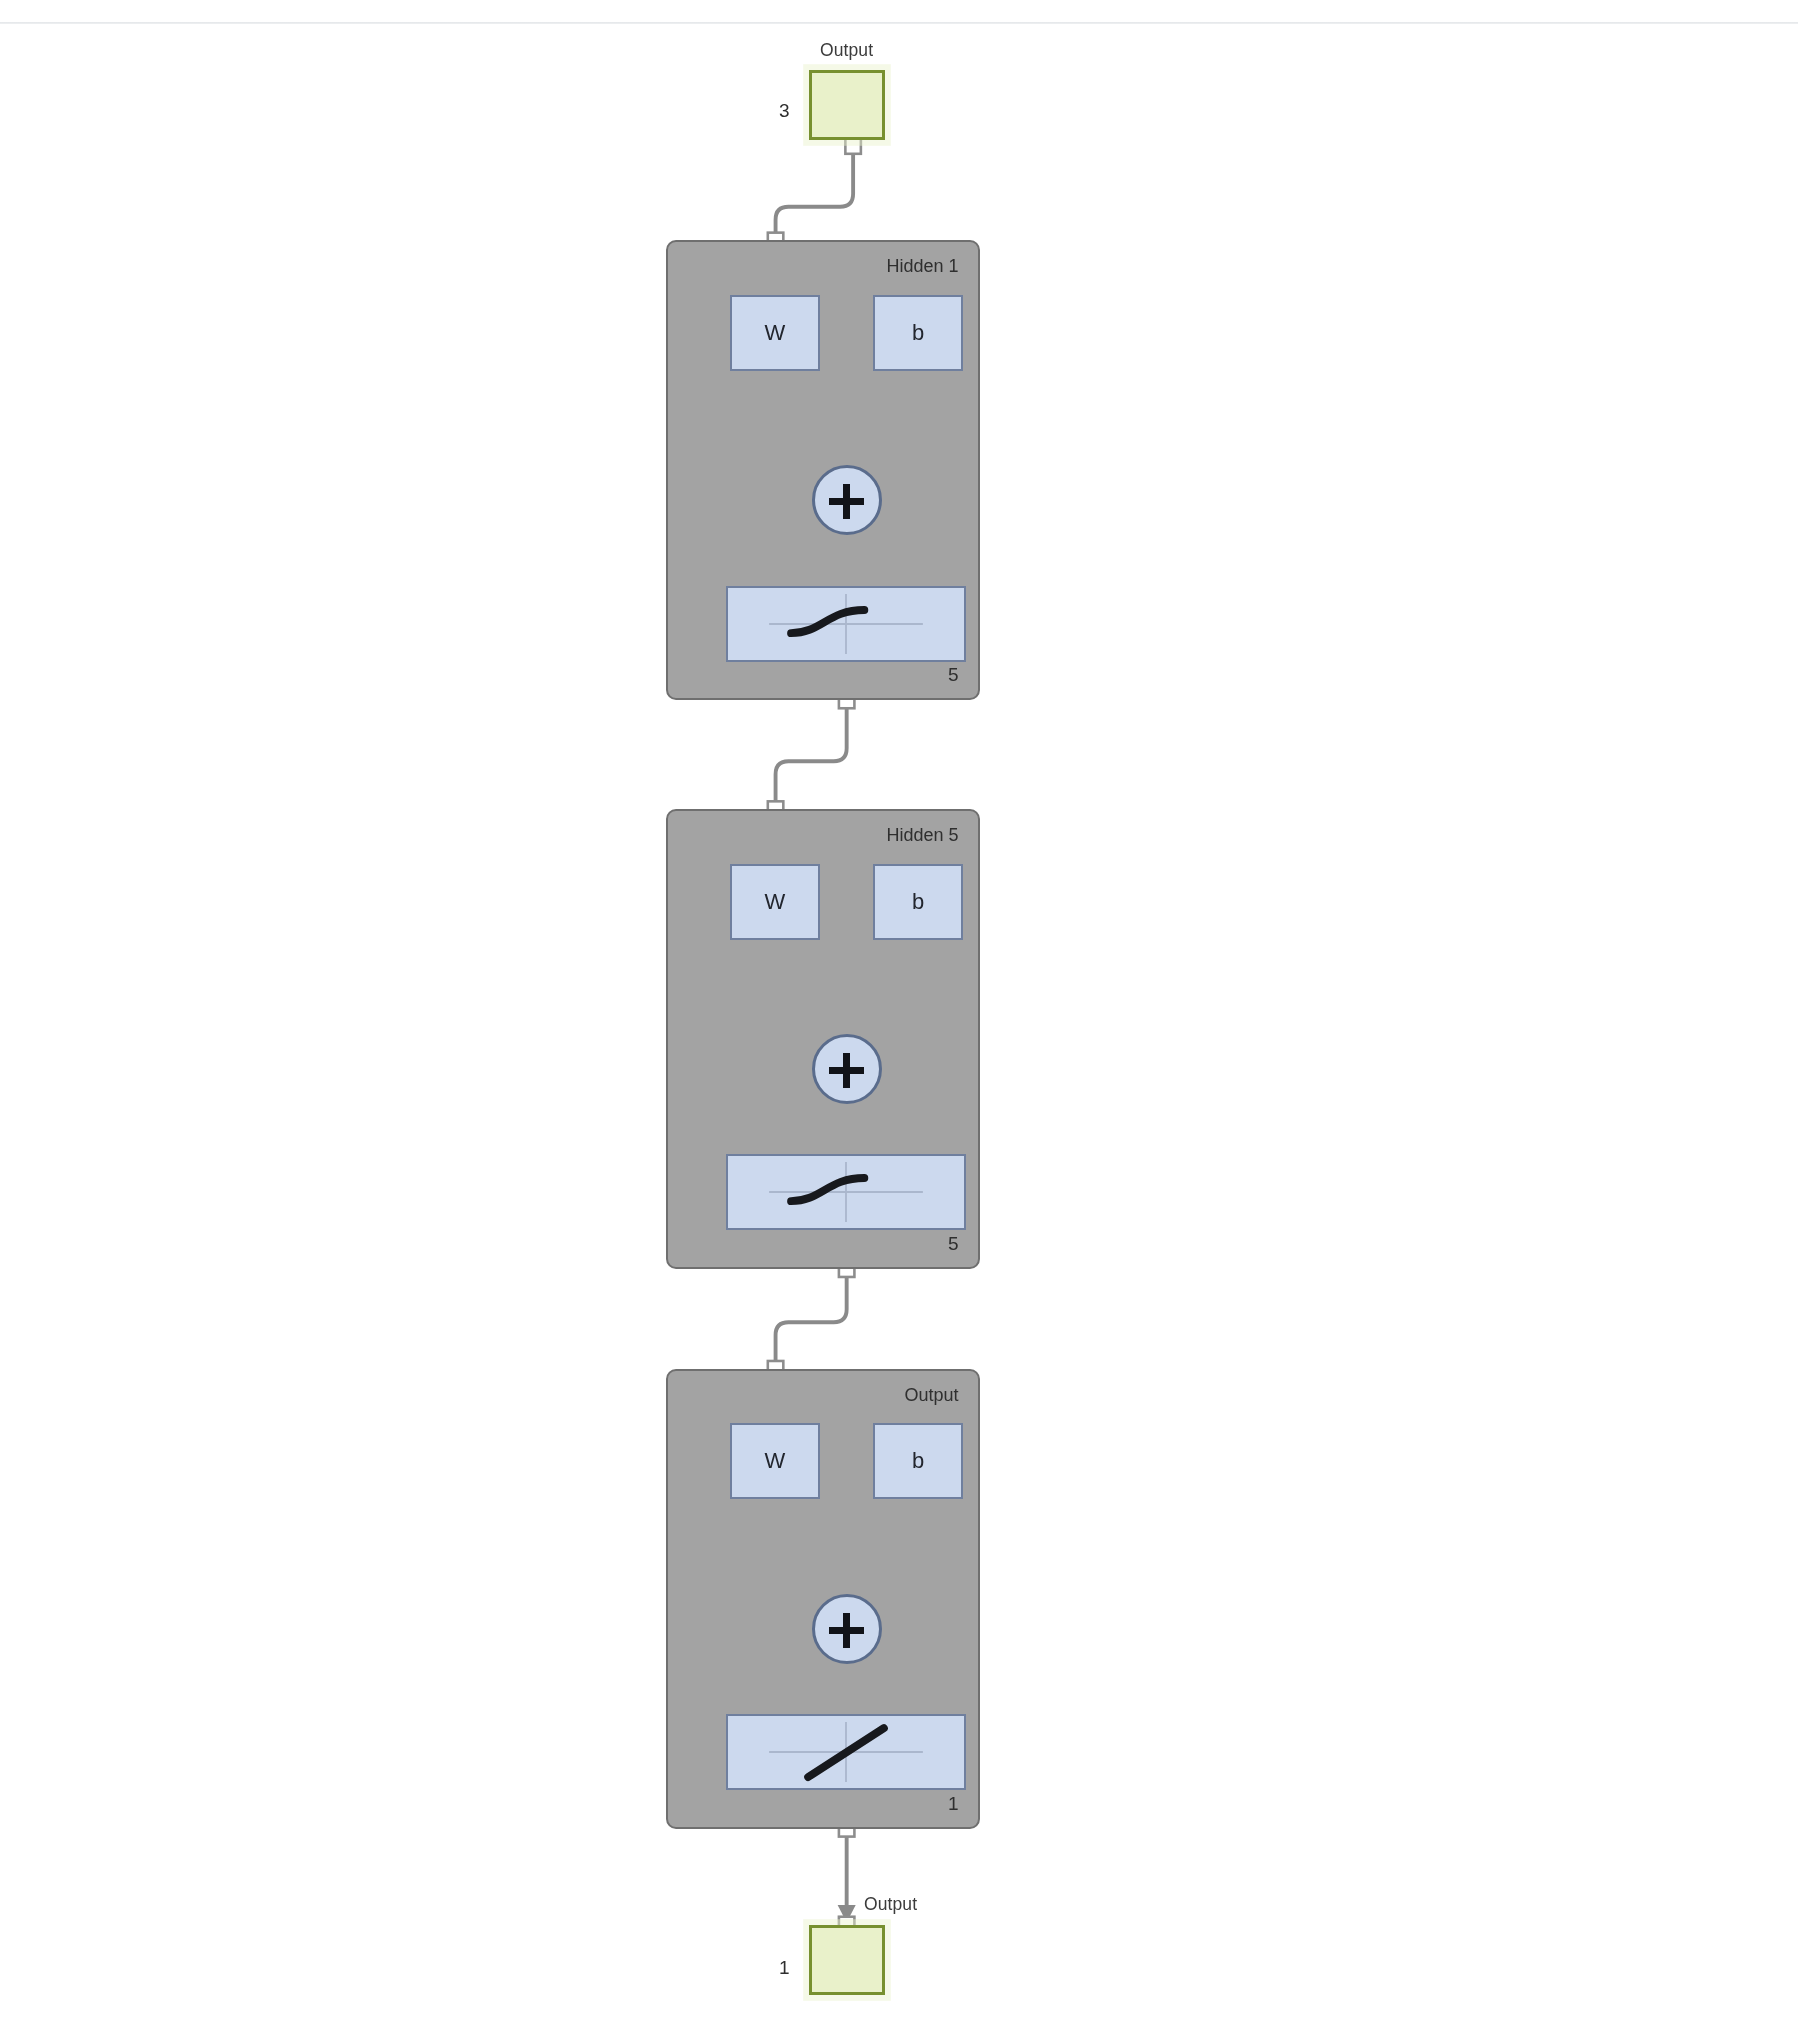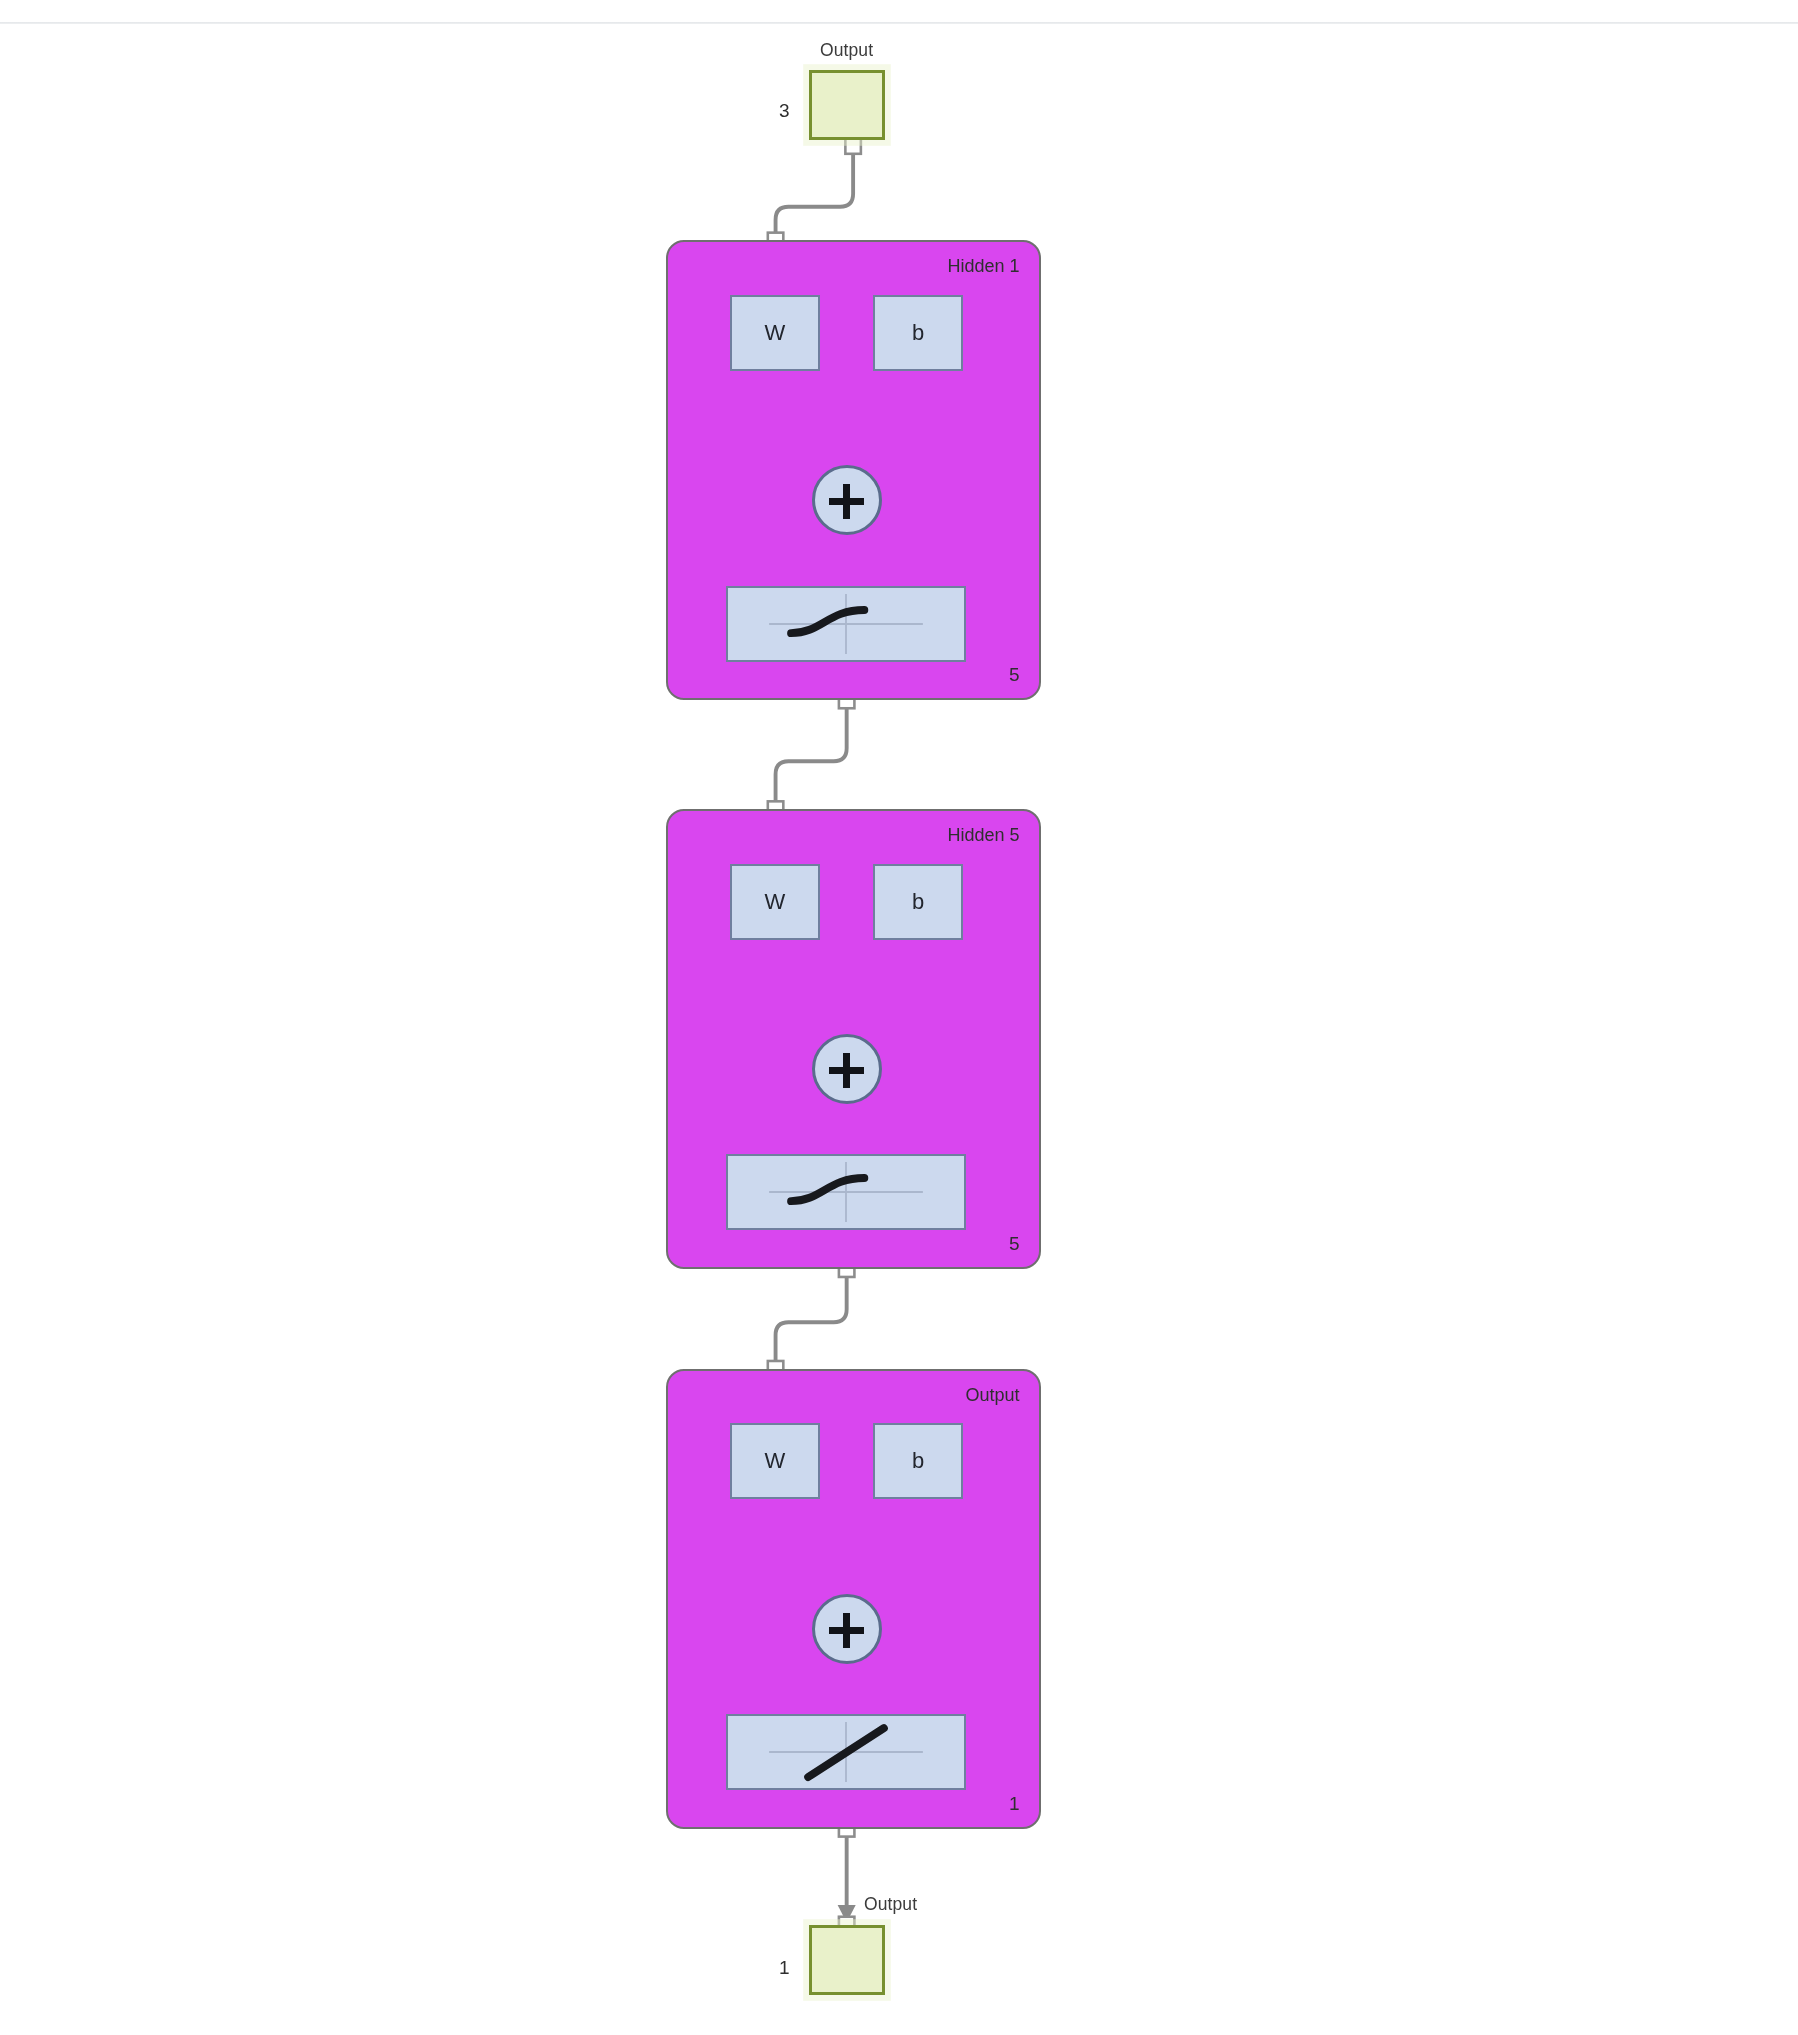--- a/index.html
+++ b/index.html
@@ -58,25 +58,25 @@
     position: absolute;
     font-size: 19px;
     color: #2e2e2e;
     white-space: nowrap;
   }
 
   
   .layer {
     position: absolute;
     box-sizing: border-box;
-    width: 375px;
+    width: 314px;
     height: 460px;
     border: 2.6px solid #6f6f6f;
-    border-radius: 18px;
-    background: #d946ef;
+    border-radius: 10px;
+    background: #a3a3a3;
   }
   .layer-title {
     position: absolute;
     right: 19.4px;
     top: 14.2px;
     font-size: 18px;
     color: #2f2f2f;
     white-space: nowrap;
   }
   .layer-count {

